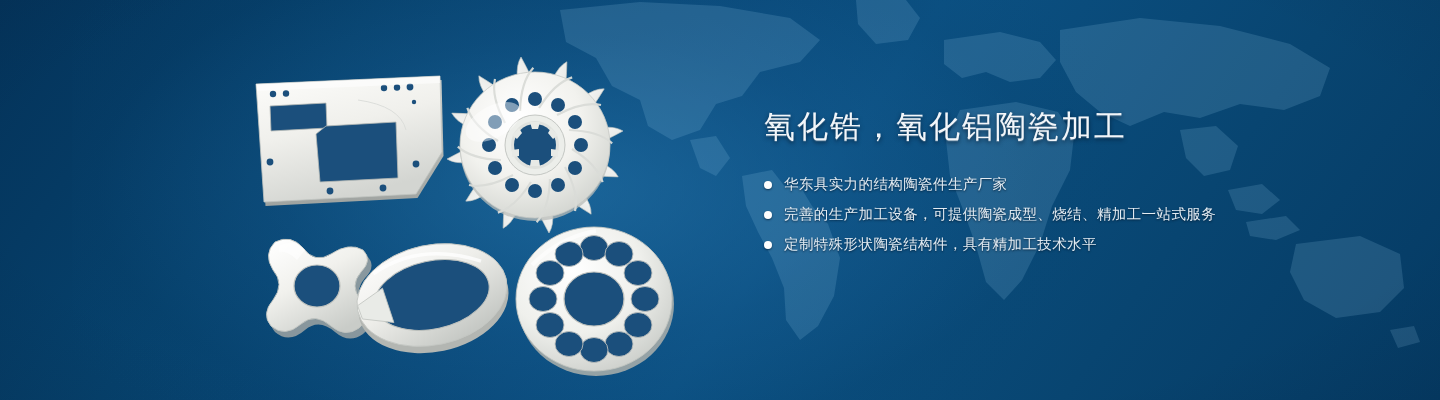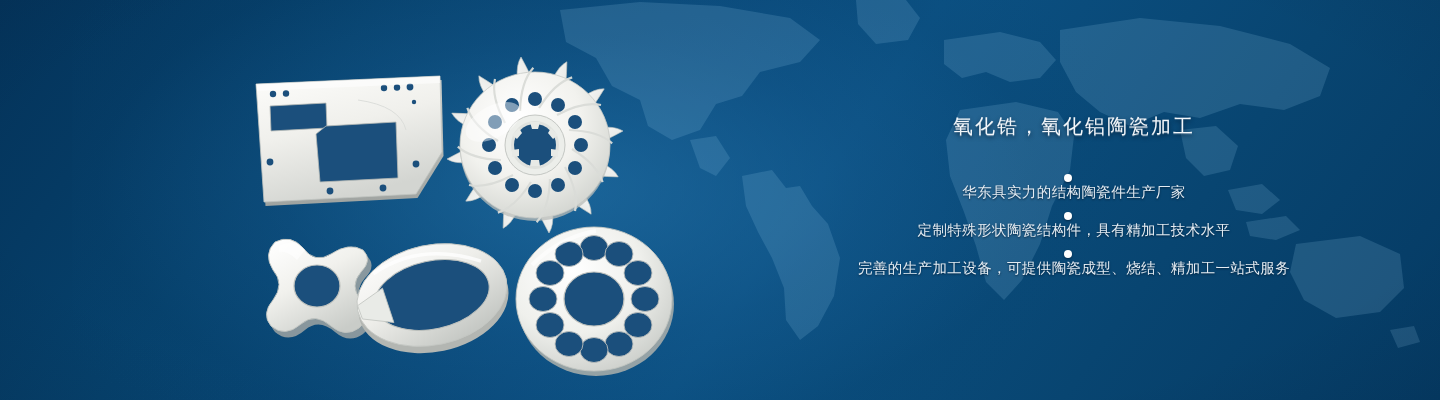--- a/index.html
+++ b/index.html
@@ -31,32 +31,30 @@
 
   #part-plate{left:250px;top:70px;width:200px;height:140px;}
   #part-impeller{left:440px;top:48px;width:190px;height:190px;}
   #part-cross{left:245px;top:220px;width:160px;height:150px;}
   #part-ring{left:345px;top:218px;width:175px;height:155px;}
   #part-disc{left:512px;top:222px;width:165px;height:155px;}
 
   
   #copy{position:absolute;left:764px;top:104px;width:620px;}
   #headline{
-    font-size:20px;line-height:44px;color:#f2f6fa;letter-spacing:2px;
+    font-size:31px;line-height:44px;color:#f2f6fa;letter-spacing:2px;
     font-weight:400;margin:0 0 26px 0;white-space:nowrap;
     text-shadow:0 2px 4px rgba(0,20,40,.75), 0 1px 0 rgba(255,255,255,.25);
-    text-align:center;
   }
   #bullets{list-style:none;margin:0;padding:0;}
   #bullets li{
     display:flex;align-items:center;
     font-size:14.5px;line-height:21px;color:#e4ecf3;letter-spacing:.4px;
     margin-bottom:9px;white-space:nowrap;
     text-shadow:0 1px 2px rgba(0,18,36,.7);
-    flex-direction:column;
   }
   #bullets li:last-child{margin-bottom:0;}
   .dot{
     width:8px;height:8px;border-radius:50%;background:#ffffff;
     margin-right:12px;flex:0 0 8px;
     box-shadow:0 1px 2px rgba(0,20,40,.6);
   }
 </style>
 </head>
 <body>
@@ -319,22 +317,22 @@
 
   <div id="copy">
     <h1 id="headline">氧化锆，氧化铝陶瓷加工</h1>
     <ul id="bullets">
       <li>
         <span class="dot"></span>
         <span>华东具实力的结构陶瓷件生产厂家</span>
       </li>
       <li>
         <span class="dot"></span>
-        <span>定制特殊形状陶瓷结构件，具有精加工技术水平</span>
+        <span>完善的生产加工设备，可提供陶瓷成型、烧结、精加工一站式服务</span>
       </li>
       <li>
         <span class="dot"></span>
-        <span>完善的生产加工设备，可提供陶瓷成型、烧结、精加工一站式服务</span>
+        <span>定制特殊形状陶瓷结构件，具有精加工技术水平</span>
       </li>
     </ul>
   </div>
 
 </div>
 
 </body></html>

